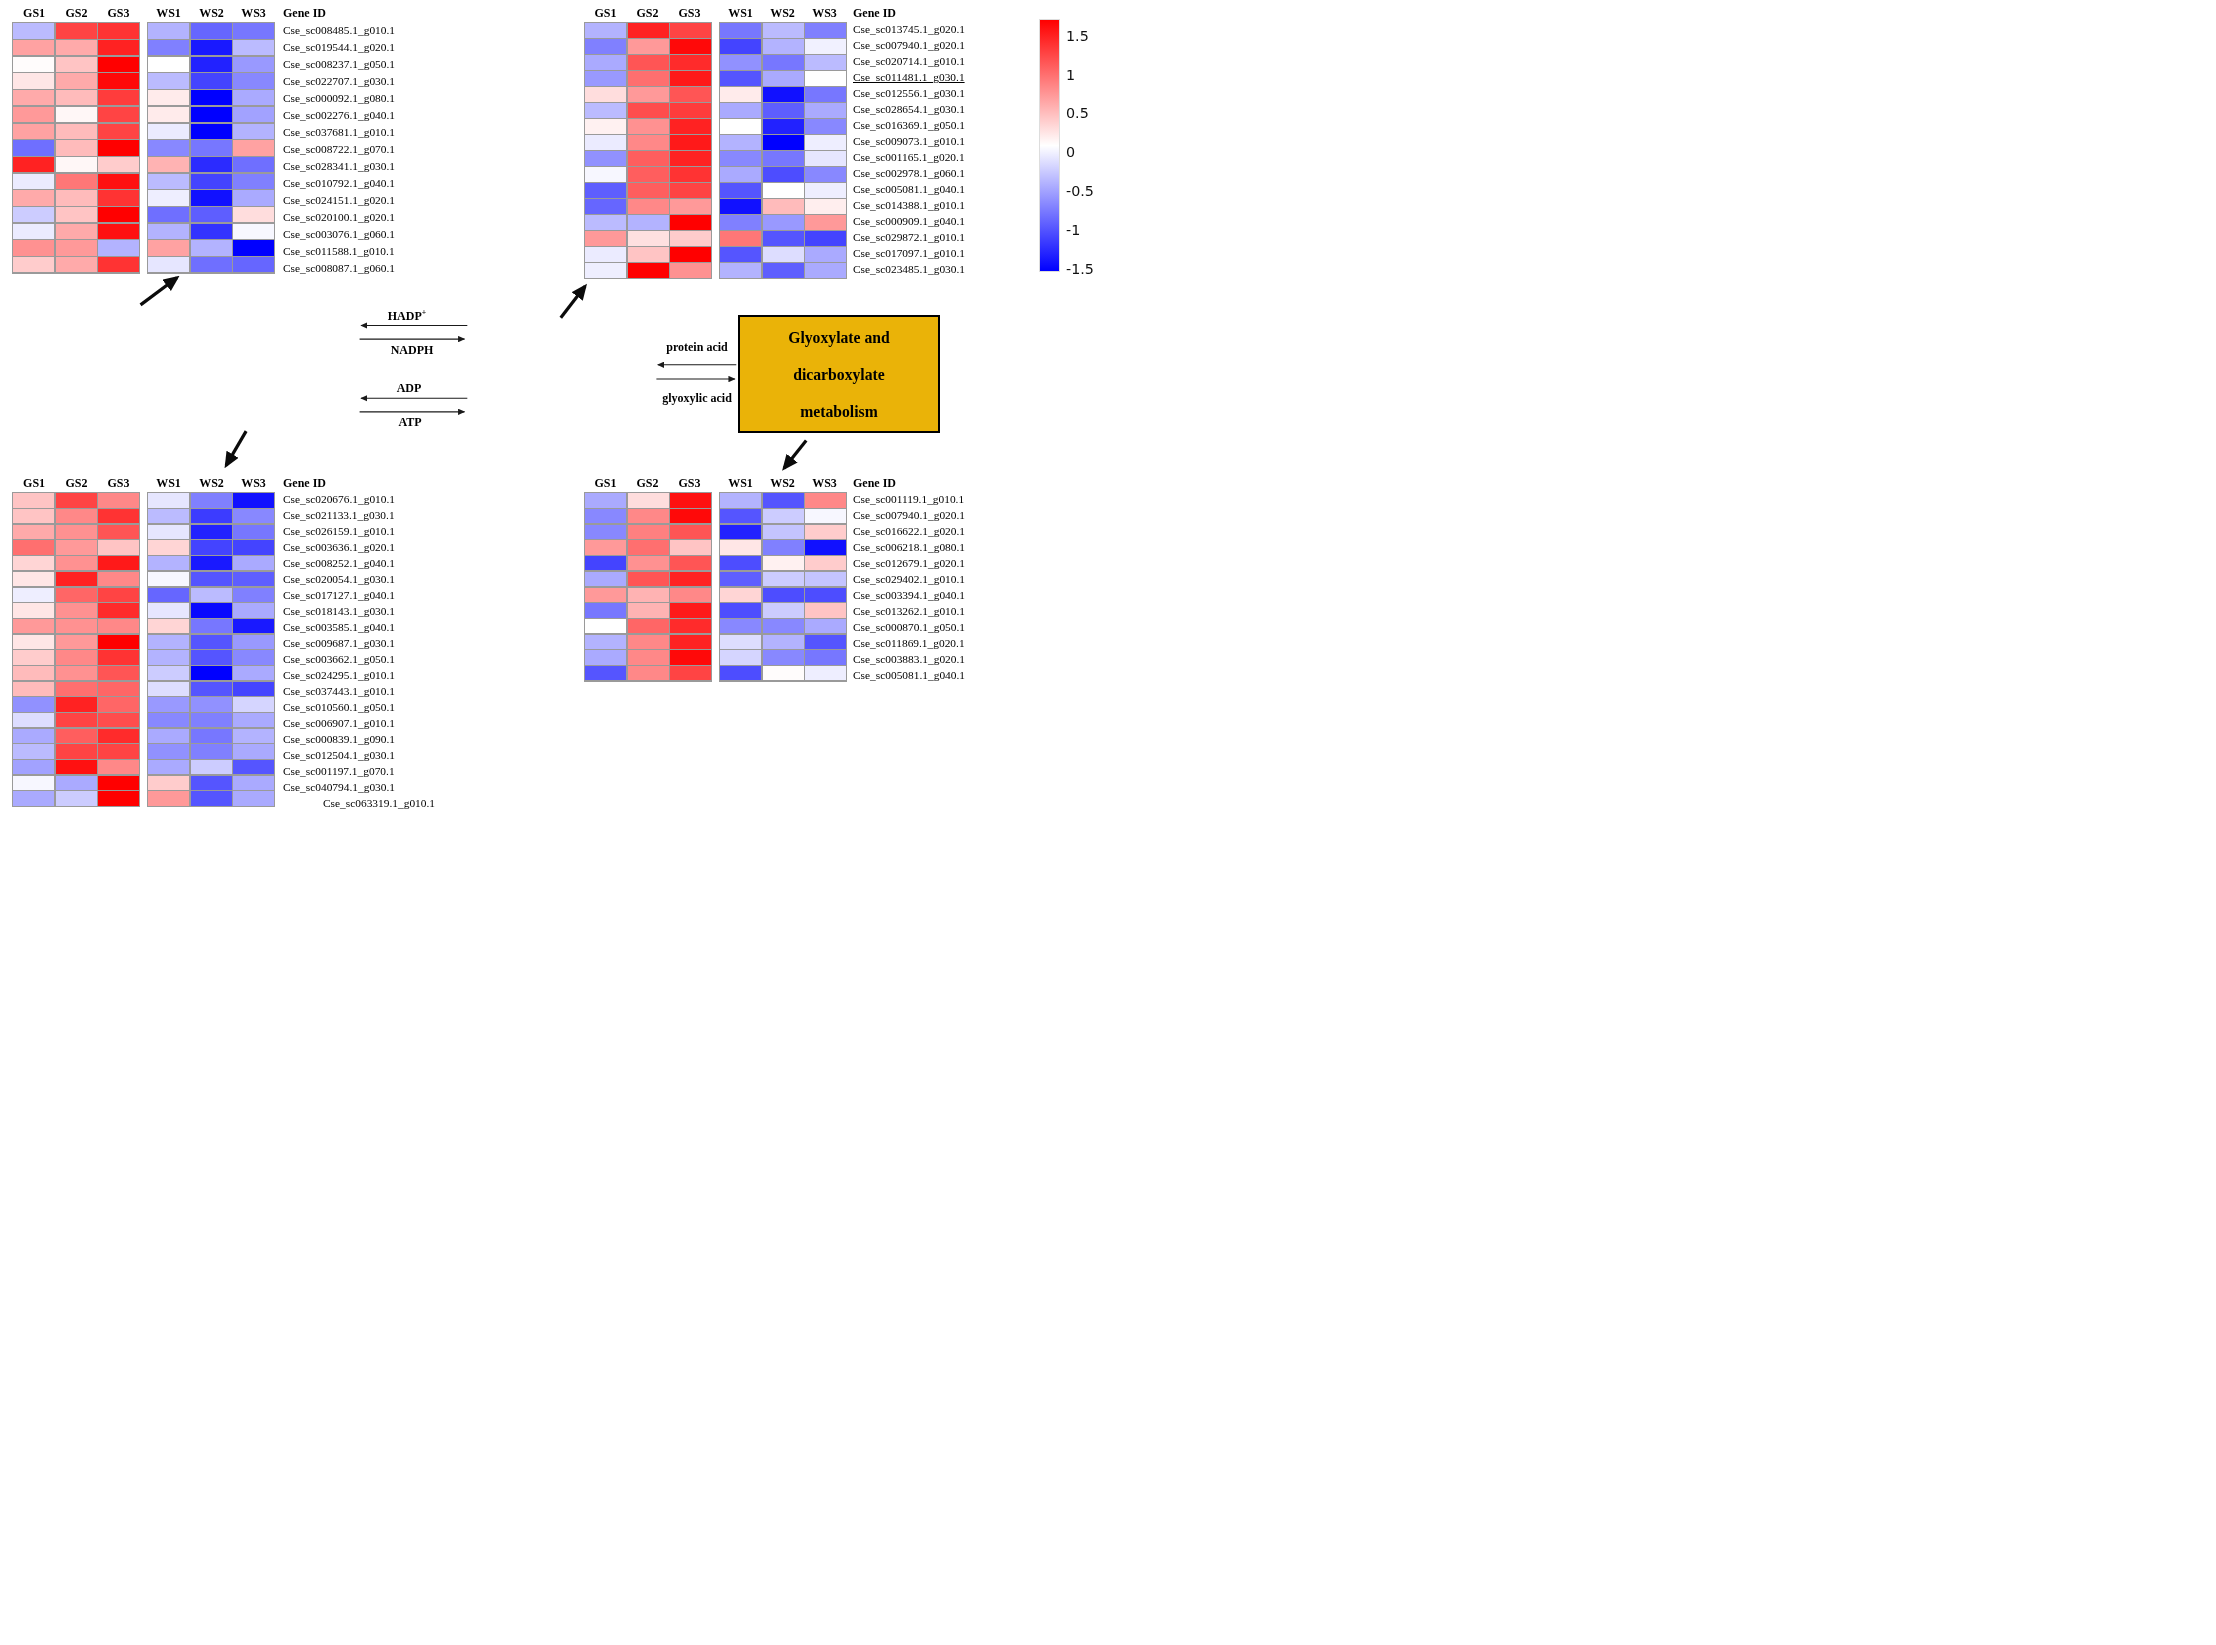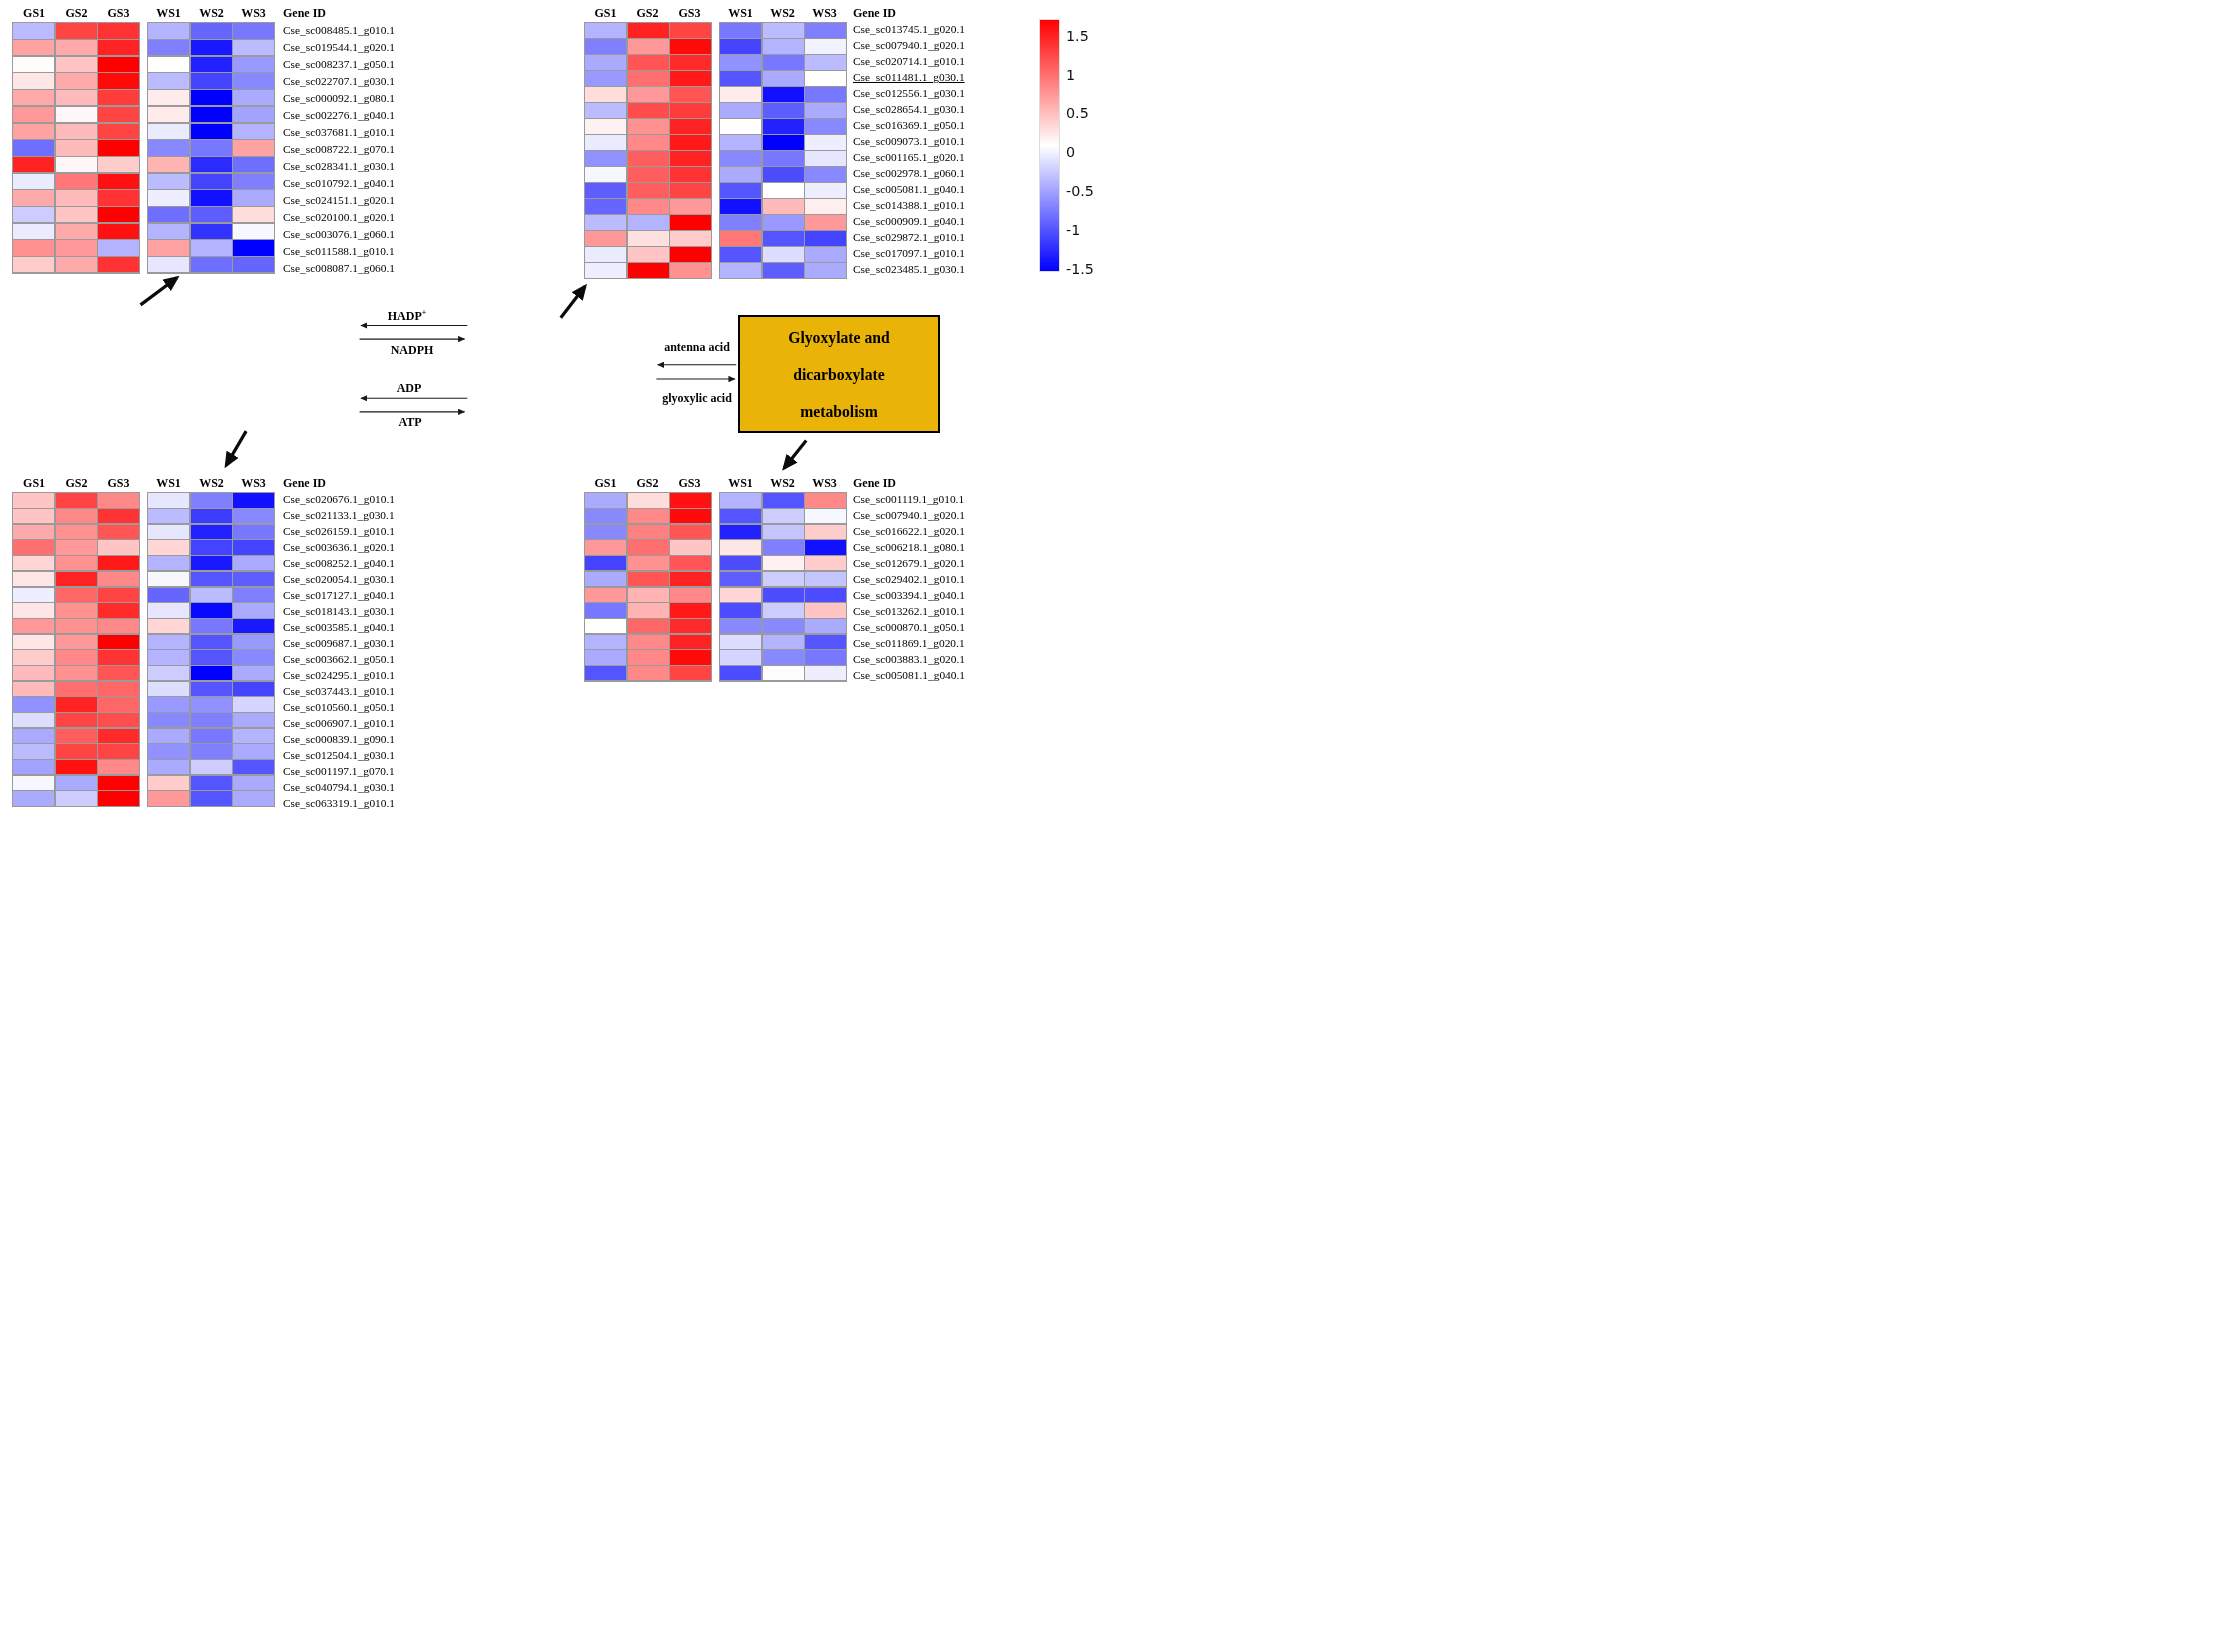--- a/index.html
+++ b/index.html
@@ -425,21 +425,21 @@
         <div class="gene-label" style="height: 16px;">Cse_sc009687.1_g030.1</div>
         <div class="gene-label" style="height: 16px;">Cse_sc003662.1_g050.1</div>
         <div class="gene-label" style="height: 16px;">Cse_sc024295.1_g010.1</div>
         <div class="gene-label" style="height: 16px;">Cse_sc037443.1_g010.1</div>
         <div class="gene-label" style="height: 16px;">Cse_sc010560.1_g050.1</div>
         <div class="gene-label" style="height: 16px;">Cse_sc006907.1_g010.1</div>
         <div class="gene-label" style="height: 16px;">Cse_sc000839.1_g090.1</div>
         <div class="gene-label" style="height: 16px;">Cse_sc012504.1_g030.1</div>
         <div class="gene-label" style="height: 16px;">Cse_sc001197.1_g070.1</div>
         <div class="gene-label" style="height: 16px;">Cse_sc040794.1_g030.1</div>
-        <div class="gene-label" style="height: 16px;">Cse_sc063319.1_g010.1</div>
+        <div class="gene-label" style="height: 16px; margin-left: 40px;">Cse_sc063319.1_g010.1</div>
       </div>
     </section>
   <section id="panel-3">
       <div class="panel-headers" style="left: 0px; top: 476px; width: 1108px;">
         <span class="col-header" style="left: 585px; width: 41px;">GS1</span>
         <span class="col-header" style="left: 627px; width: 41px;">GS2</span>
         <span class="col-header" style="left: 669px; width: 41px;">GS3</span>
         <span class="col-header" style="left: 720px; width: 41px;">WS1</span>
         <span class="col-header" style="left: 762px; width: 41px;">WS2</span>
         <span class="col-header" style="left: 804px; width: 41px;">WS3</span>
@@ -574,17 +574,17 @@
   <div class="pathway-box" id="box-3" style="left: 738px; top: 315px; width: 198px; height: 114px; line-height: 37px; background: #eab308; border-color: rgb(0, 0, 0);">Glyoxylate and
 dicarboxylate
 metabolism</div>
 
   <div class="metabolite-label" style="left:350px;top:308px;">
     <span>HADP</span><sup>+</sup>
   </div>
   <div class="metabolite-label" style="left:355px;top:343px;">NADPH</div>
   <div class="metabolite-label" style="left:352px;top:381px;">ADP</div>
   <div class="metabolite-label" style="left:353px;top:415px;">ATP</div>
-  <div class="metabolite-label" style="left:640px;top:340px;">antenna acid</div>
+  <div class="metabolite-label" style="left:640px;top:340px;">protein acid</div>
   <div class="metabolite-label" style="left:640px;top:391px;">glyoxylic acid</div>
 
 </div>
 
 
 </body></html>

